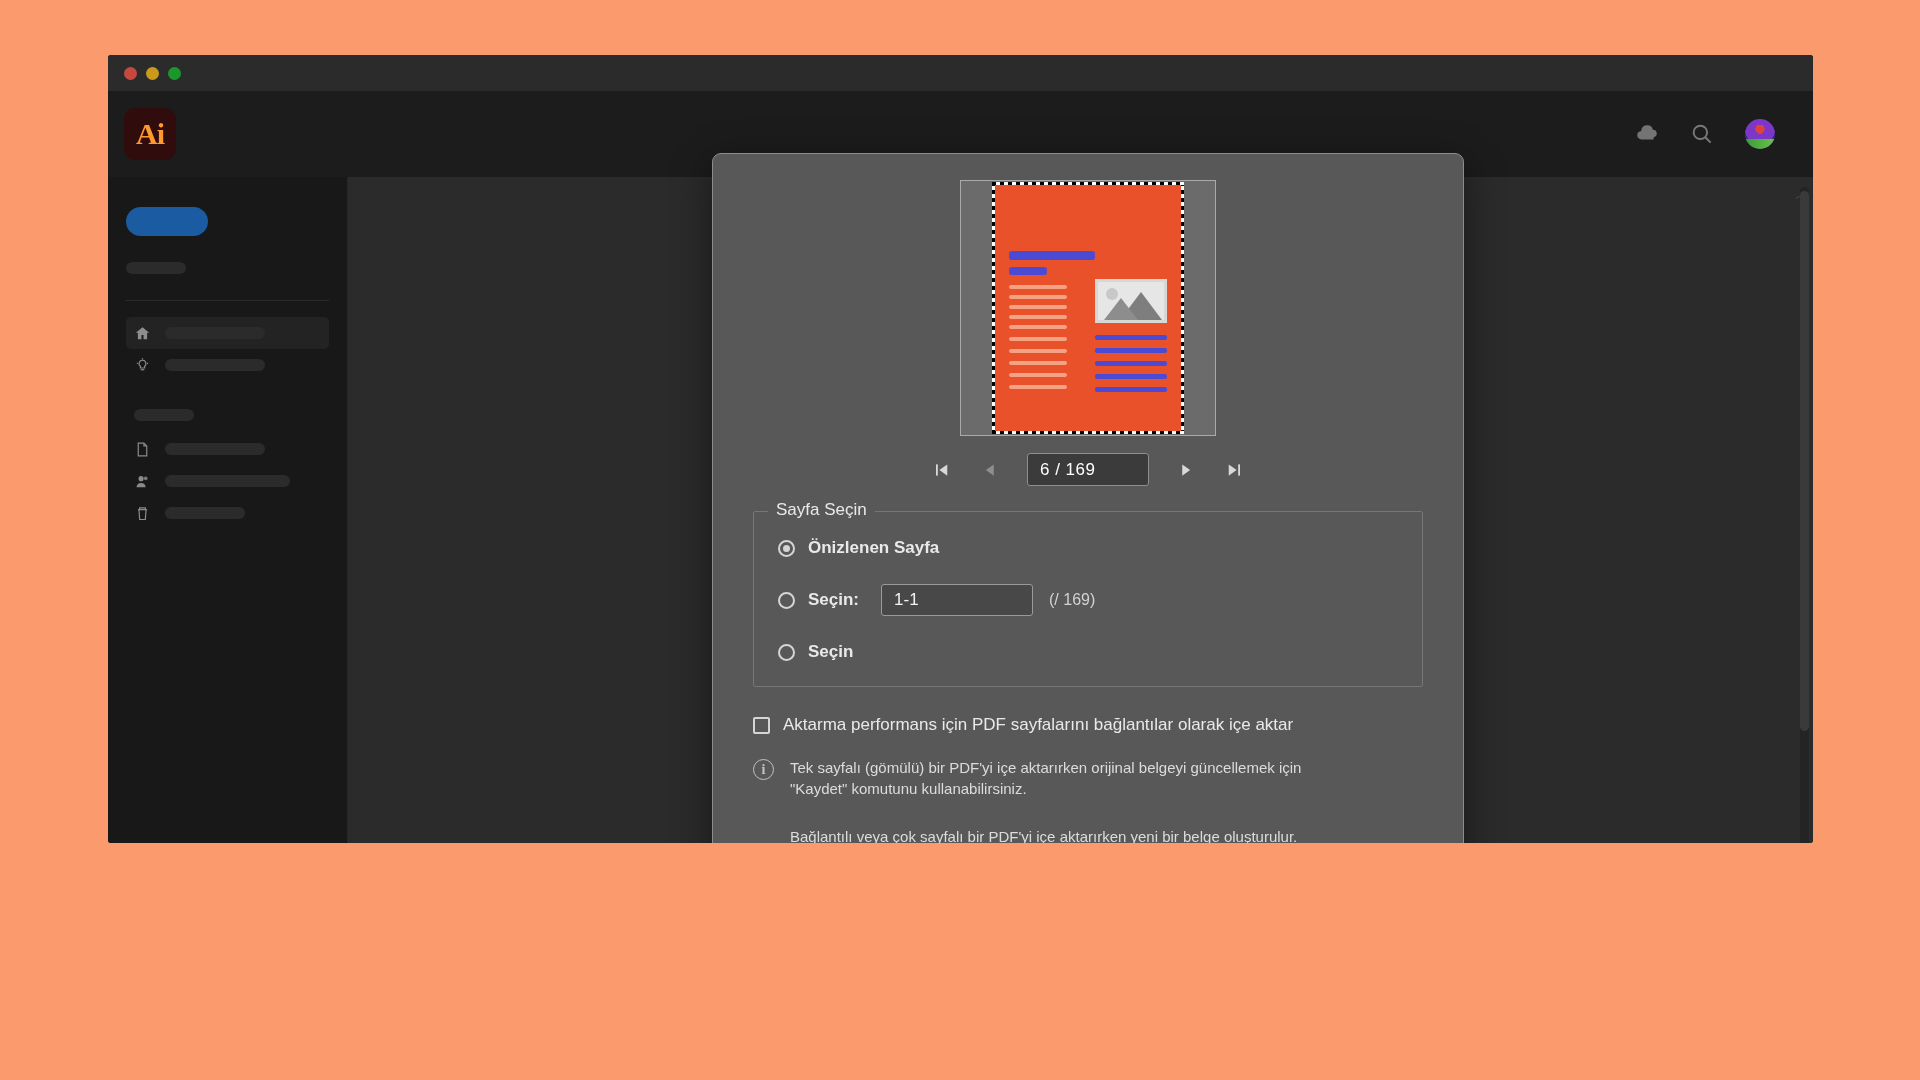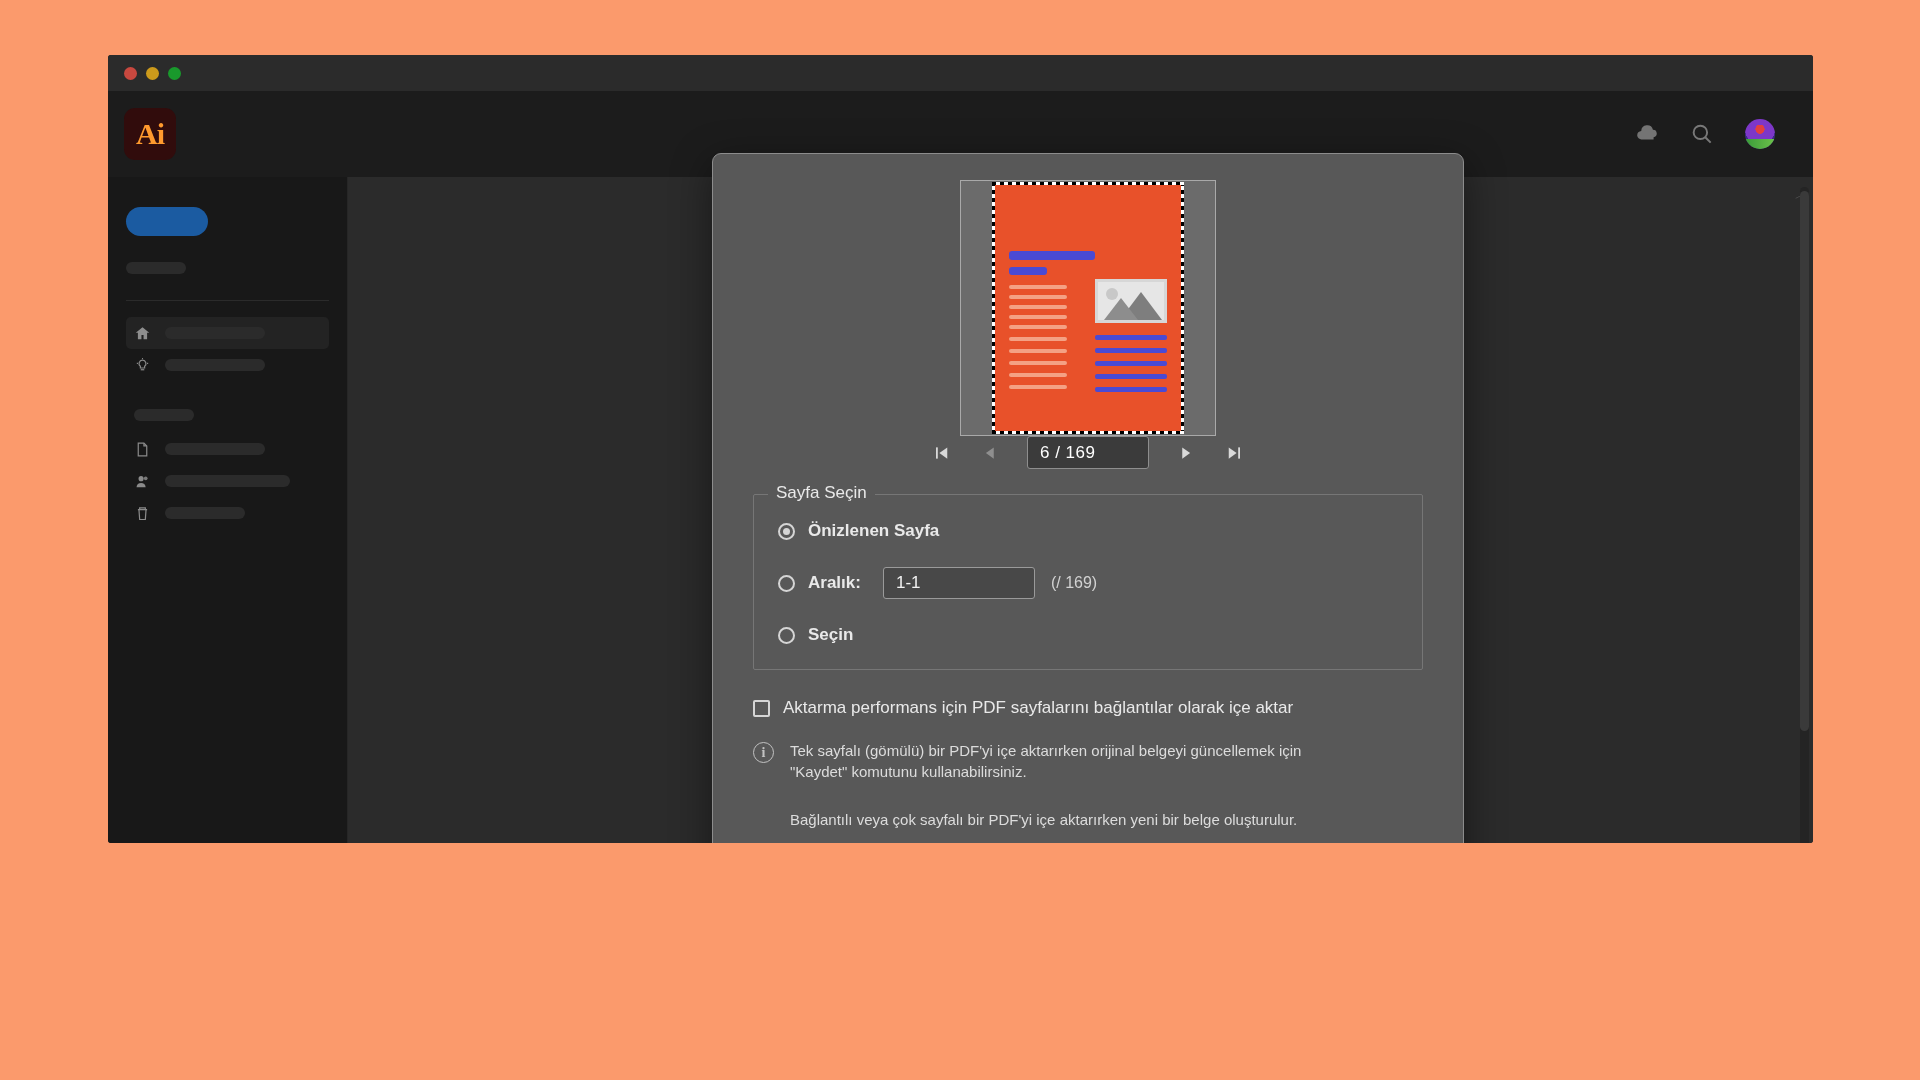--- a/index.html
+++ b/index.html
@@ -175,21 +175,21 @@
   }
   #pg-img .mtn2 {
     position: absolute; right: 2px; bottom: 0; width: 0; height: 0;
     border-left: 21px solid transparent; border-right: 21px solid transparent;
     border-bottom: 28px solid #7e7e7e;
   }
 
   
   #pager {
     display: flex; align-items: center; justify-content: center;
-    gap: 26px; 
+    gap: 26px; margin-top: 17px;
   }
   .pg-btn { width: 22px; height: 22px; display: flex; align-items: center; justify-content: center; }
   .pg-btn svg { width: 18px; height: 18px; }
   #page-input {
     width: 122px; height: 33px;
     background: #3b3b3b;
     border: 1px solid #8e8e8e;
     border-radius: 3px;
     color: #fff; font-size: 17px;
     display: flex; align-items: center; padding-left: 12px;
@@ -419,21 +419,21 @@
 
         <div class="radio-row">
           <div class="radio">
               <div class="dot"></div>
             </div>
           <div class="radio-label">Önizlenen Sayfa</div>
         </div>
 
         <div class="radio-row">
           <div class="radio"></div>
-          <div class="radio-label">Aralık:</div>
+          <div class="radio-label">Seçin:</div>
           <div id="range-input">1-1</div>
           <div id="range-total">(/ 169)</div>
         </div>
 
         <div class="radio-row">
           <div class="radio"></div>
           <div class="radio-label">Seçin</div>
         </div>
       </div>
 

